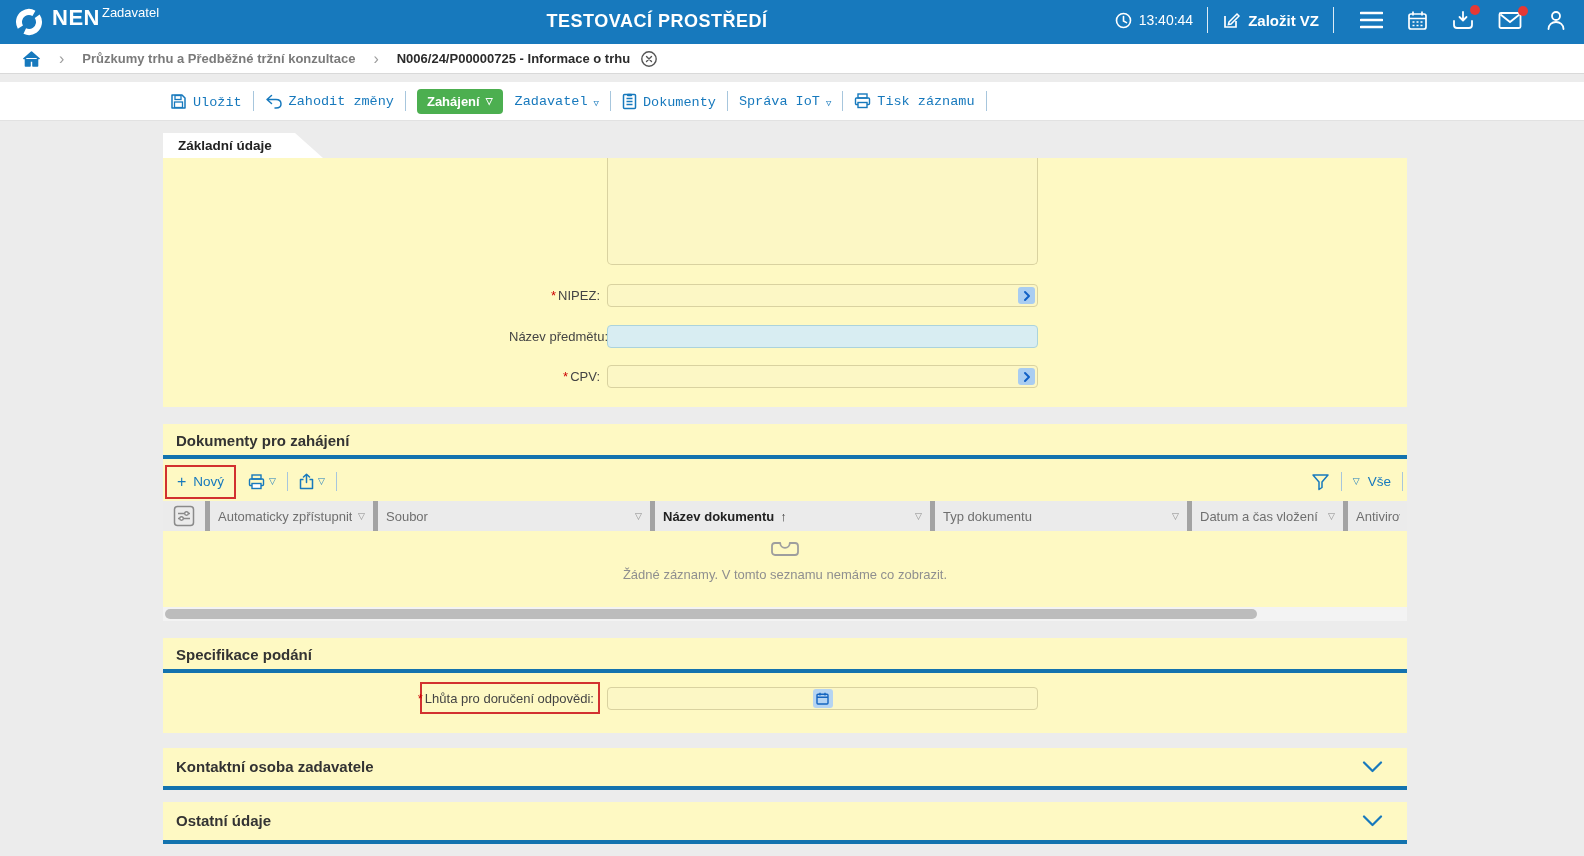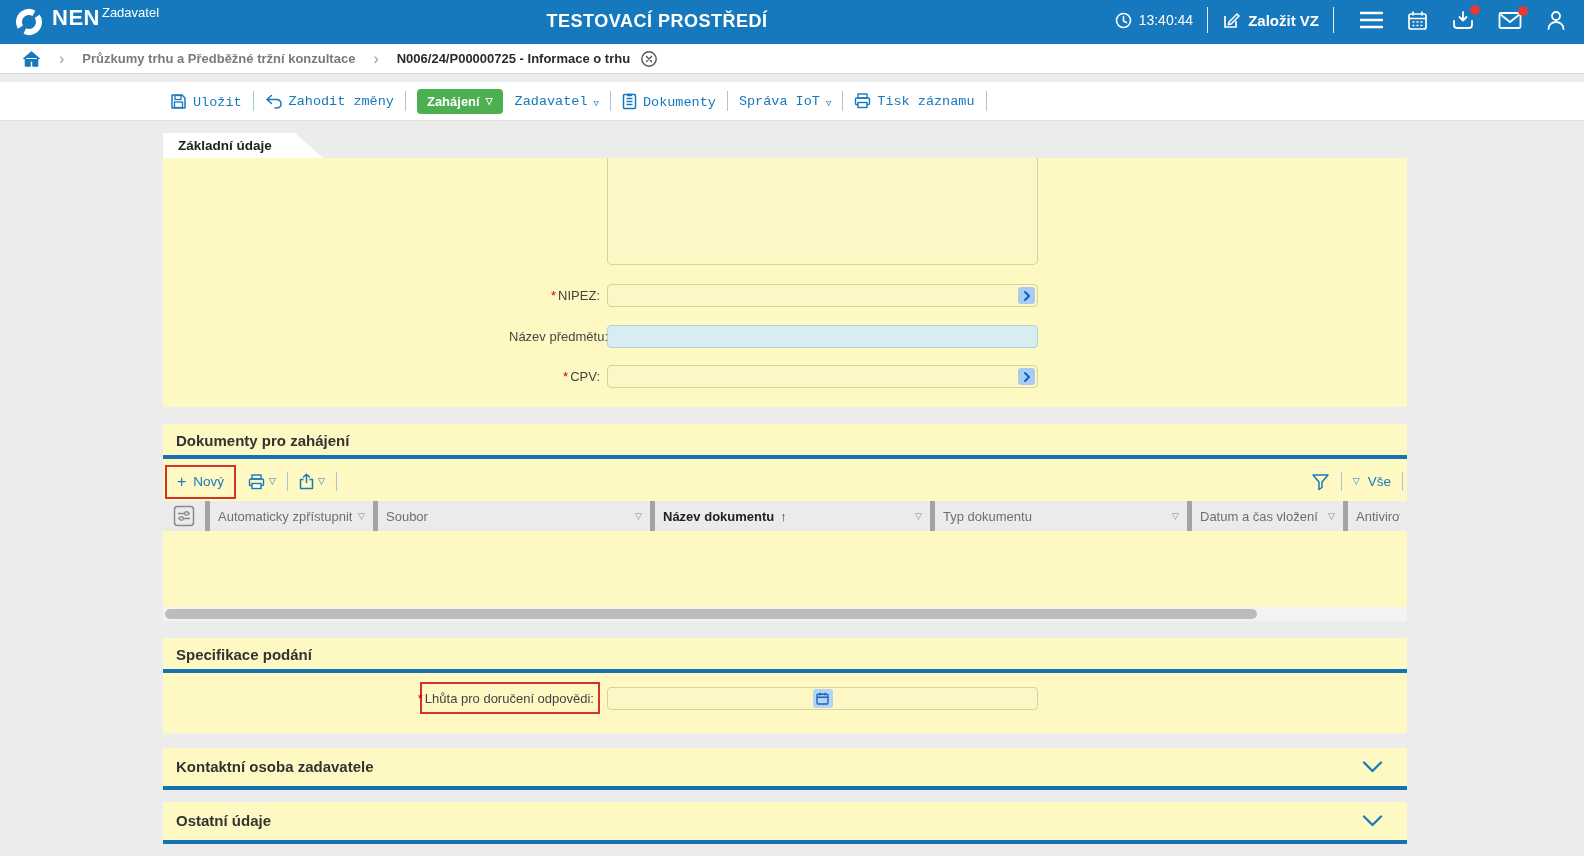--- a/index.html
+++ b/index.html
@@ -327,20 +327,28 @@
       </div>
       <div class="th" style="width:156px;align-items:center;">
         <span class="th-label">Datum a čas vložení</span>
         <span class="tri">▽</span>
       </div>
       <div class="th" style="width:60px; border-right:none;">
         <span class="th-label">Antivirová k</span>
       </div>
     </div>
 
+    <div class="empty-wrap">
+      <span class="empty-ic">
+        <svg width="30" height="18" viewBox="0 0 30 18">
+          <path d="M2 13 V7 a3 3 0 0 1 3-3 h5.2 a4.8 4.8 0 0 0 9.6 0 H25 a3 3 0 0 1 3 3 v6 a3 3 0 0 1 -3 3 H5 a3 3 0 0 1 -3 -3 Z" fill="none" stroke="#9e9e9e" stroke-width="1.8" stroke-linejoin="round"></path>
+        </svg>
+      </span>
+      <div class="empty-txt">Žádné záznamy. V tomto seznamu nemáme co zobrazit.</div>
+    </div>
 
     <div class="hscroll">
       <div class="hthumb"></div>
     </div>
   </div>
 
   <div class="panel p3">
     <div class="sec-title">Specifikace podání</div>
     <div class="sec-bar"></div>
 

